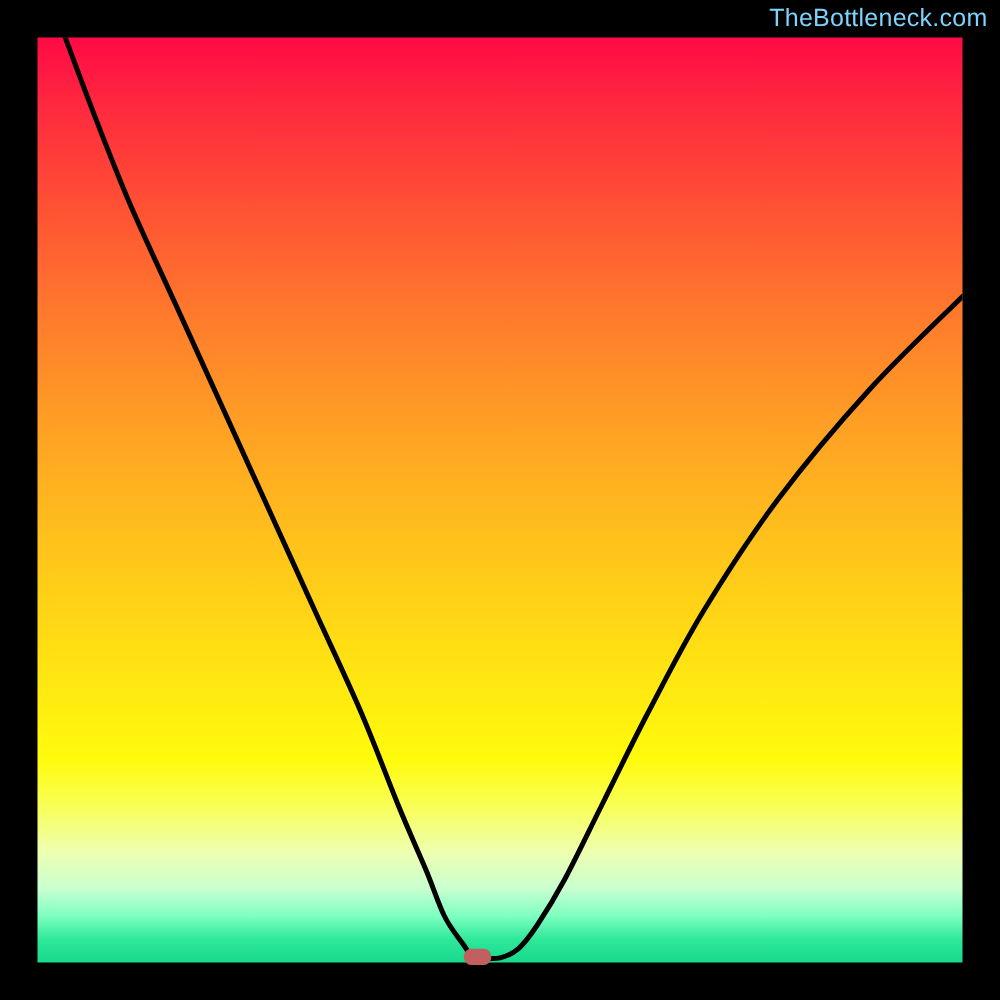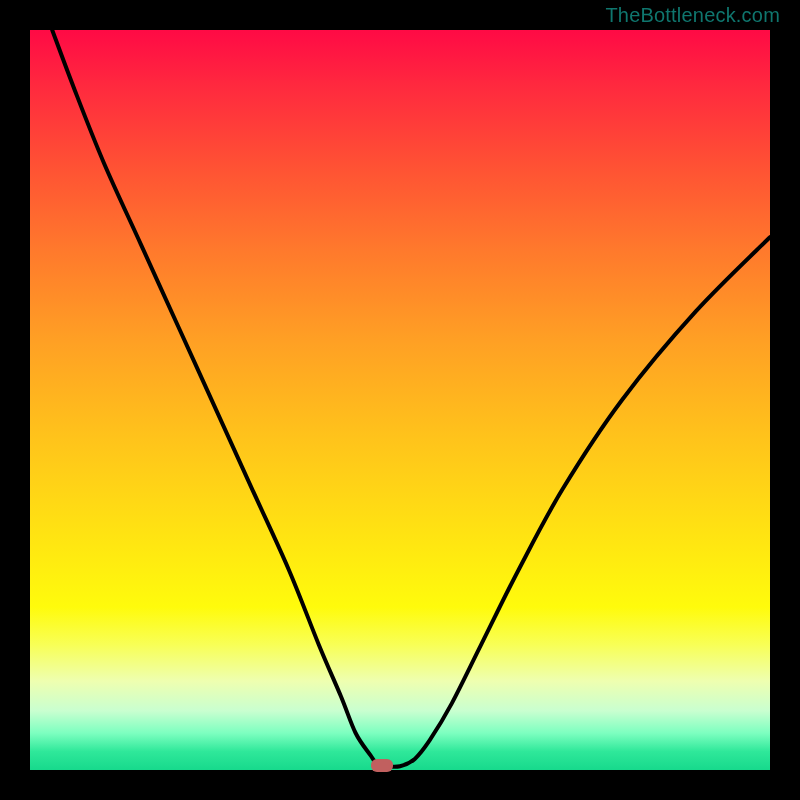--- a/index.html
+++ b/index.html
@@ -30,22 +30,22 @@
       #eeffb0 88%,
       #c9ffd0 92%,
       #7dffc0 95%,
       #2fe89a 97.5%,
       #17d98c 100%
     );
   }
   .watermark {
     position: absolute;
     top: 4px;
-    right: 20px;
-    color: #0f766e;
+    right: 10px;
+    color: #7dd3fc;
     font-size: 20px;
     font-weight: 500;
     letter-spacing: 0.2px;
     user-select: none;
   }
   svg.curve {
     position: absolute;
     left: 0;
     top: 0;
     width: 740px;

